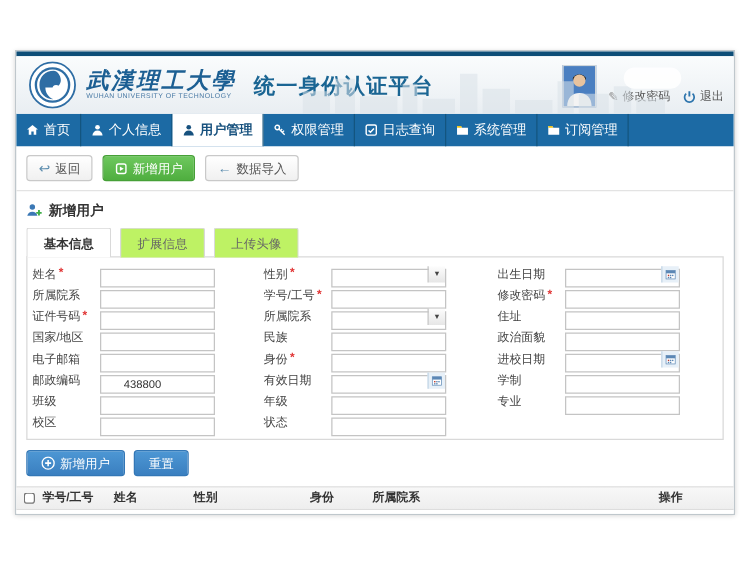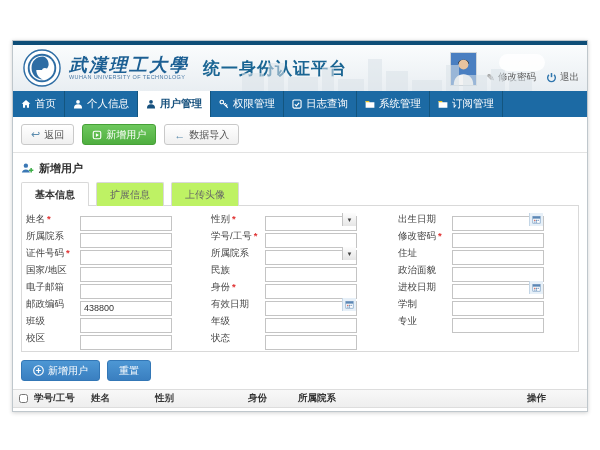--- a/index.html
+++ b/index.html
@@ -53,21 +53,21 @@
   .tab.active { background:#fff; font-weight:bold; color:#333; }
 
   .form-panel { border:1px solid #d9d9d9; margin:0 8px; background:#fff; padding:6px 0 5px;
                 display:grid; grid-template-columns:185px 187px 186px; row-gap:2px;
                 position:relative; z-index:1; }
   .cell { display:flex; align-items:center; height:15px; padding-left:4px; }
   .flabel { width:54px; flex:none; font-size:9.5px; color:#444; display:flex; gap:2px; }
   .star { color:#e03131; font-weight:bold; }
   .fwrap { position:relative; width:92px; height:15px; flex:none; }
   .fwrap input { width:100%; height:100%; border:1px solid #c4c4c4; font-size:9px;
-                 padding:0 3px; color:#333; font-family:inherit; background:#fff; }
+                 padding:0 18px; color:#333; font-family:inherit; background:#fff; }
   .addon { position:absolute; top:1px; right:1px; bottom:1px; width:14px; display:flex;
            align-items:center; justify-content:center; cursor:pointer; }
   .addon.cal { background:#e7f0f8; border-left:1px solid #c4d6e6; }
   .addon.dd  { background:linear-gradient(#fdfdfd,#e6e6e6); border-left:1px solid #c4c4c4;
                font-size:6px; color:#444; }
 
   .actions { display:flex; gap:7px; margin:8px 8px 0; }
   .btn-blue { display:inline-flex; align-items:center; gap:4px; font-size:10px; color:#fff;
               background:linear-gradient(#4d97d4,#3a7fc0); border:1px solid #3377b6;
               border-radius:3px; padding:0 11px; height:21px; cursor:pointer; }

